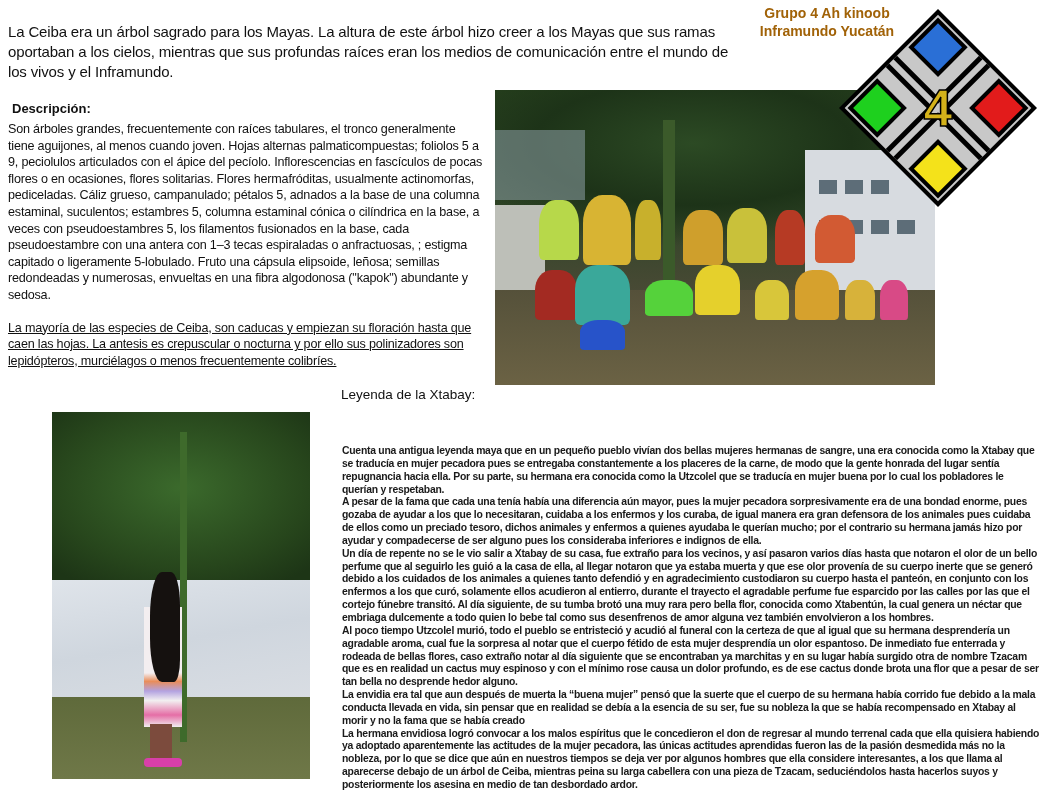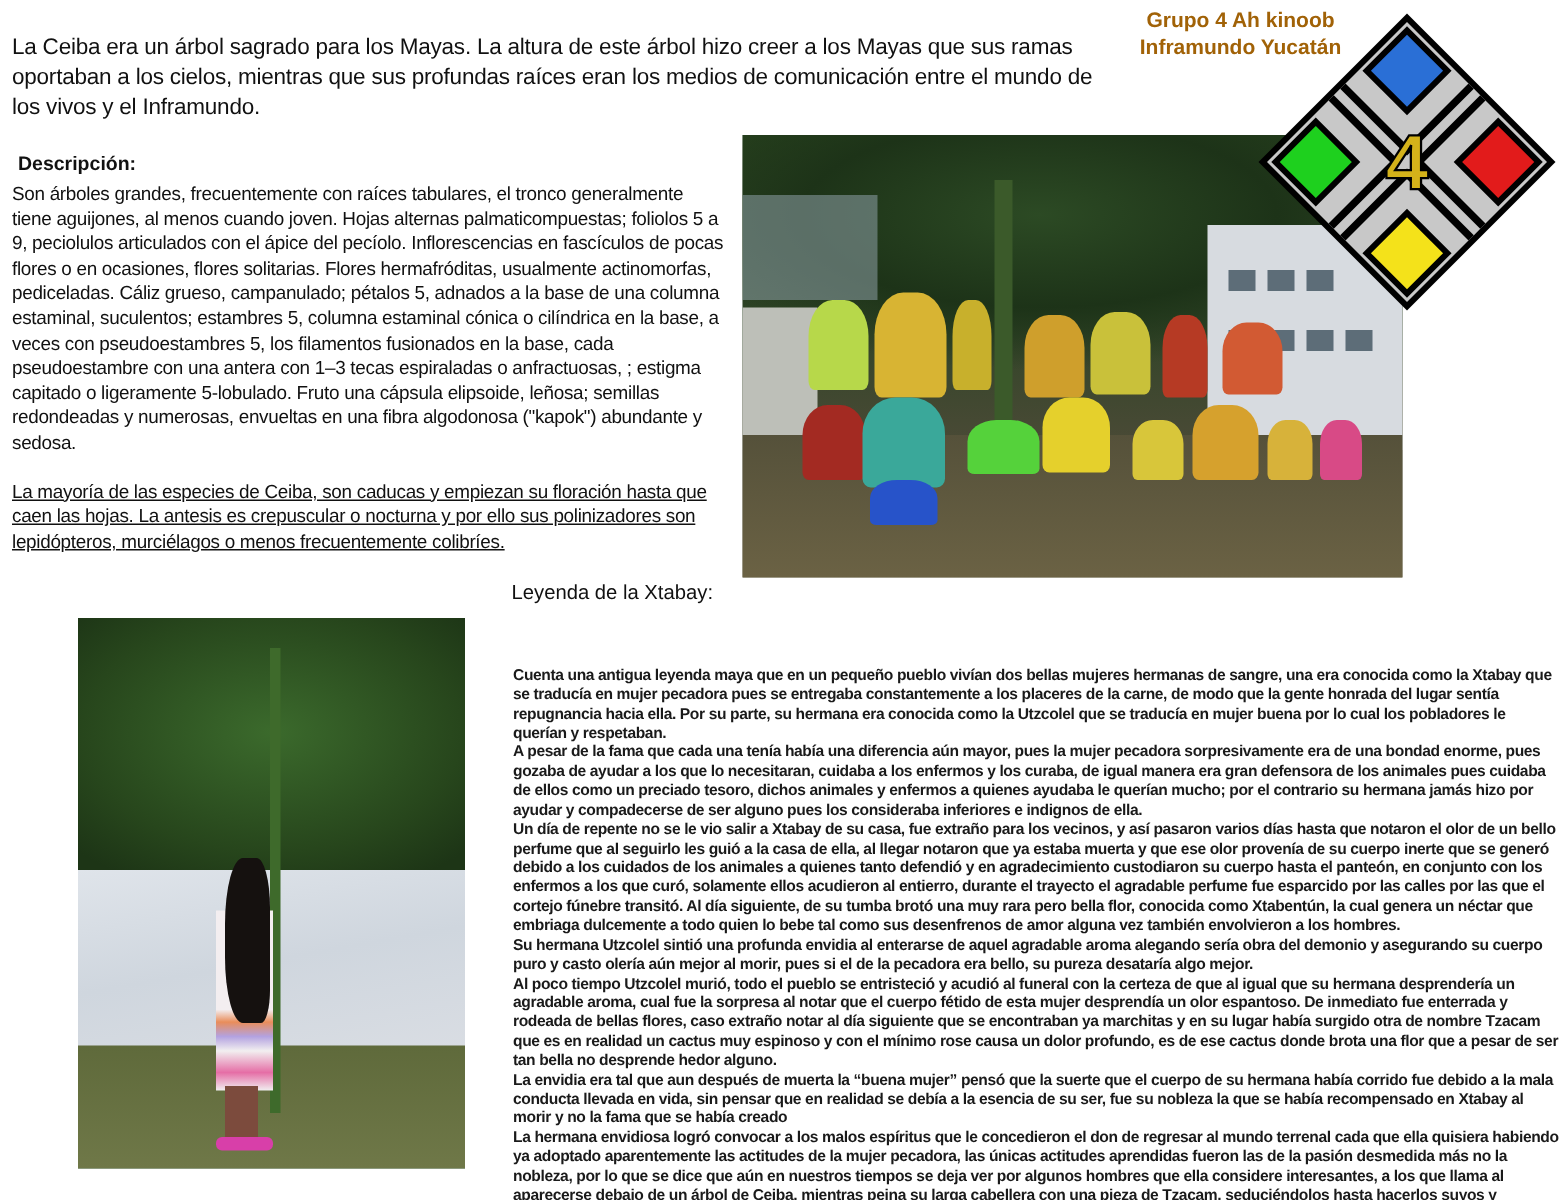--- a/index.html
+++ b/index.html
@@ -120,17 +120,16 @@
   <div class="hair"></div>
   <div class="legs"></div>
   <div class="shoes"></div>
 </div>
 
 <div class="legend-heading">Leyenda de la Xtabay:</div>
 <div class="legend-body">
   <p>Cuenta una antigua leyenda maya que en un pequeño pueblo vivían dos bellas mujeres hermanas de sangre, una era conocida como la Xtabay que se traducía en mujer pecadora pues se entregaba constantemente a los placeres de la carne, de modo que la gente honrada del lugar sentía repugnancia hacia ella. Por su parte, su hermana era conocida como la Utzcolel que se traducía en mujer buena por lo cual los pobladores le querían y respetaban.</p>
   <p>A pesar de la fama que cada una tenía había una diferencia aún mayor, pues la mujer pecadora sorpresivamente era de una bondad enorme, pues gozaba de ayudar a los que lo necesitaran, cuidaba a los enfermos y los curaba, de igual manera era gran defensora de los animales pues cuidaba de ellos como un preciado tesoro, dichos animales y enfermos a quienes ayudaba le querían mucho; por el contrario su hermana jamás hizo por ayudar y compadecerse de ser alguno pues los consideraba inferiores e indignos de ella.</p>
   <p>Un día de repente no se le vio salir a Xtabay de su casa, fue extraño para los vecinos, y así pasaron varios días hasta que notaron el olor de un bello perfume que al seguirlo les guió a la casa de ella, al llegar notaron que ya estaba muerta y que ese olor provenía de su cuerpo inerte que se generó debido a los cuidados de los animales a quienes tanto defendió y en agradecimiento custodiaron su cuerpo hasta el panteón, en conjunto con los enfermos a los que curó, solamente ellos acudieron al entierro, durante el trayecto el agradable perfume fue esparcido por las calles por las que el cortejo fúnebre transitó. Al día siguiente, de su tumba brotó una muy rara pero bella flor, conocida como Xtabentún, la cual genera un néctar que embriaga dulcemente a todo quien lo bebe tal como sus desenfrenos de amor alguna vez también envolvieron a los hombres.</p>
-  <p>Su hermana Utzcolel sintió una profunda envidia al enterarse de aquel agradable aroma alegando sería obra del demonio y asegurando su cuerpo puro y casto olería aún mejor al morir, pues si el de la pecadora era bello, su pureza desataría algo mejor.</p>
   <p>Al poco tiempo Utzcolel murió, todo el pueblo se entristeció y acudió al funeral con la certeza de que al igual que su hermana desprendería un agradable aroma, cual fue la sorpresa al notar que el cuerpo fétido de esta mujer desprendía un olor espantoso. De inmediato fue enterrada y rodeada de bellas flores, caso extraño notar al día siguiente que se encontraban ya marchitas y en su lugar había surgido otra de nombre Tzacam que es en realidad un cactus muy espinoso y con el mínimo rose causa un dolor profundo, es de ese cactus donde brota una flor que a pesar de ser tan bella no desprende hedor alguno.</p>
   <p>La envidia era tal que aun después de muerta la “buena mujer” pensó que la suerte que el cuerpo de su hermana había corrido fue debido a la mala conducta llevada en vida, sin pensar que en realidad se debía a la esencia de su ser, fue su nobleza la que se había recompensado en Xtabay al morir y no la fama que se había creado</p>
   <p>La hermana envidiosa logró convocar a los malos espíritus que le concedieron el don de regresar al mundo terrenal cada que ella quisiera habiendo ya adoptado aparentemente las actitudes de la mujer pecadora, las únicas actitudes aprendidas fueron las de la pasión desmedida más no la nobleza, por lo que se dice que aún en nuestros tiempos se deja ver por algunos hombres que ella considere interesantes, a los que llama al aparecerse debajo de un árbol de Ceiba, mientras peina su larga cabellera con una pieza de Tzacam, seduciéndolos hasta hacerlos suyos y posteriormente los asesina en medio de tan desbordado ardor.</p>
 </div>
 
 </body></html>

